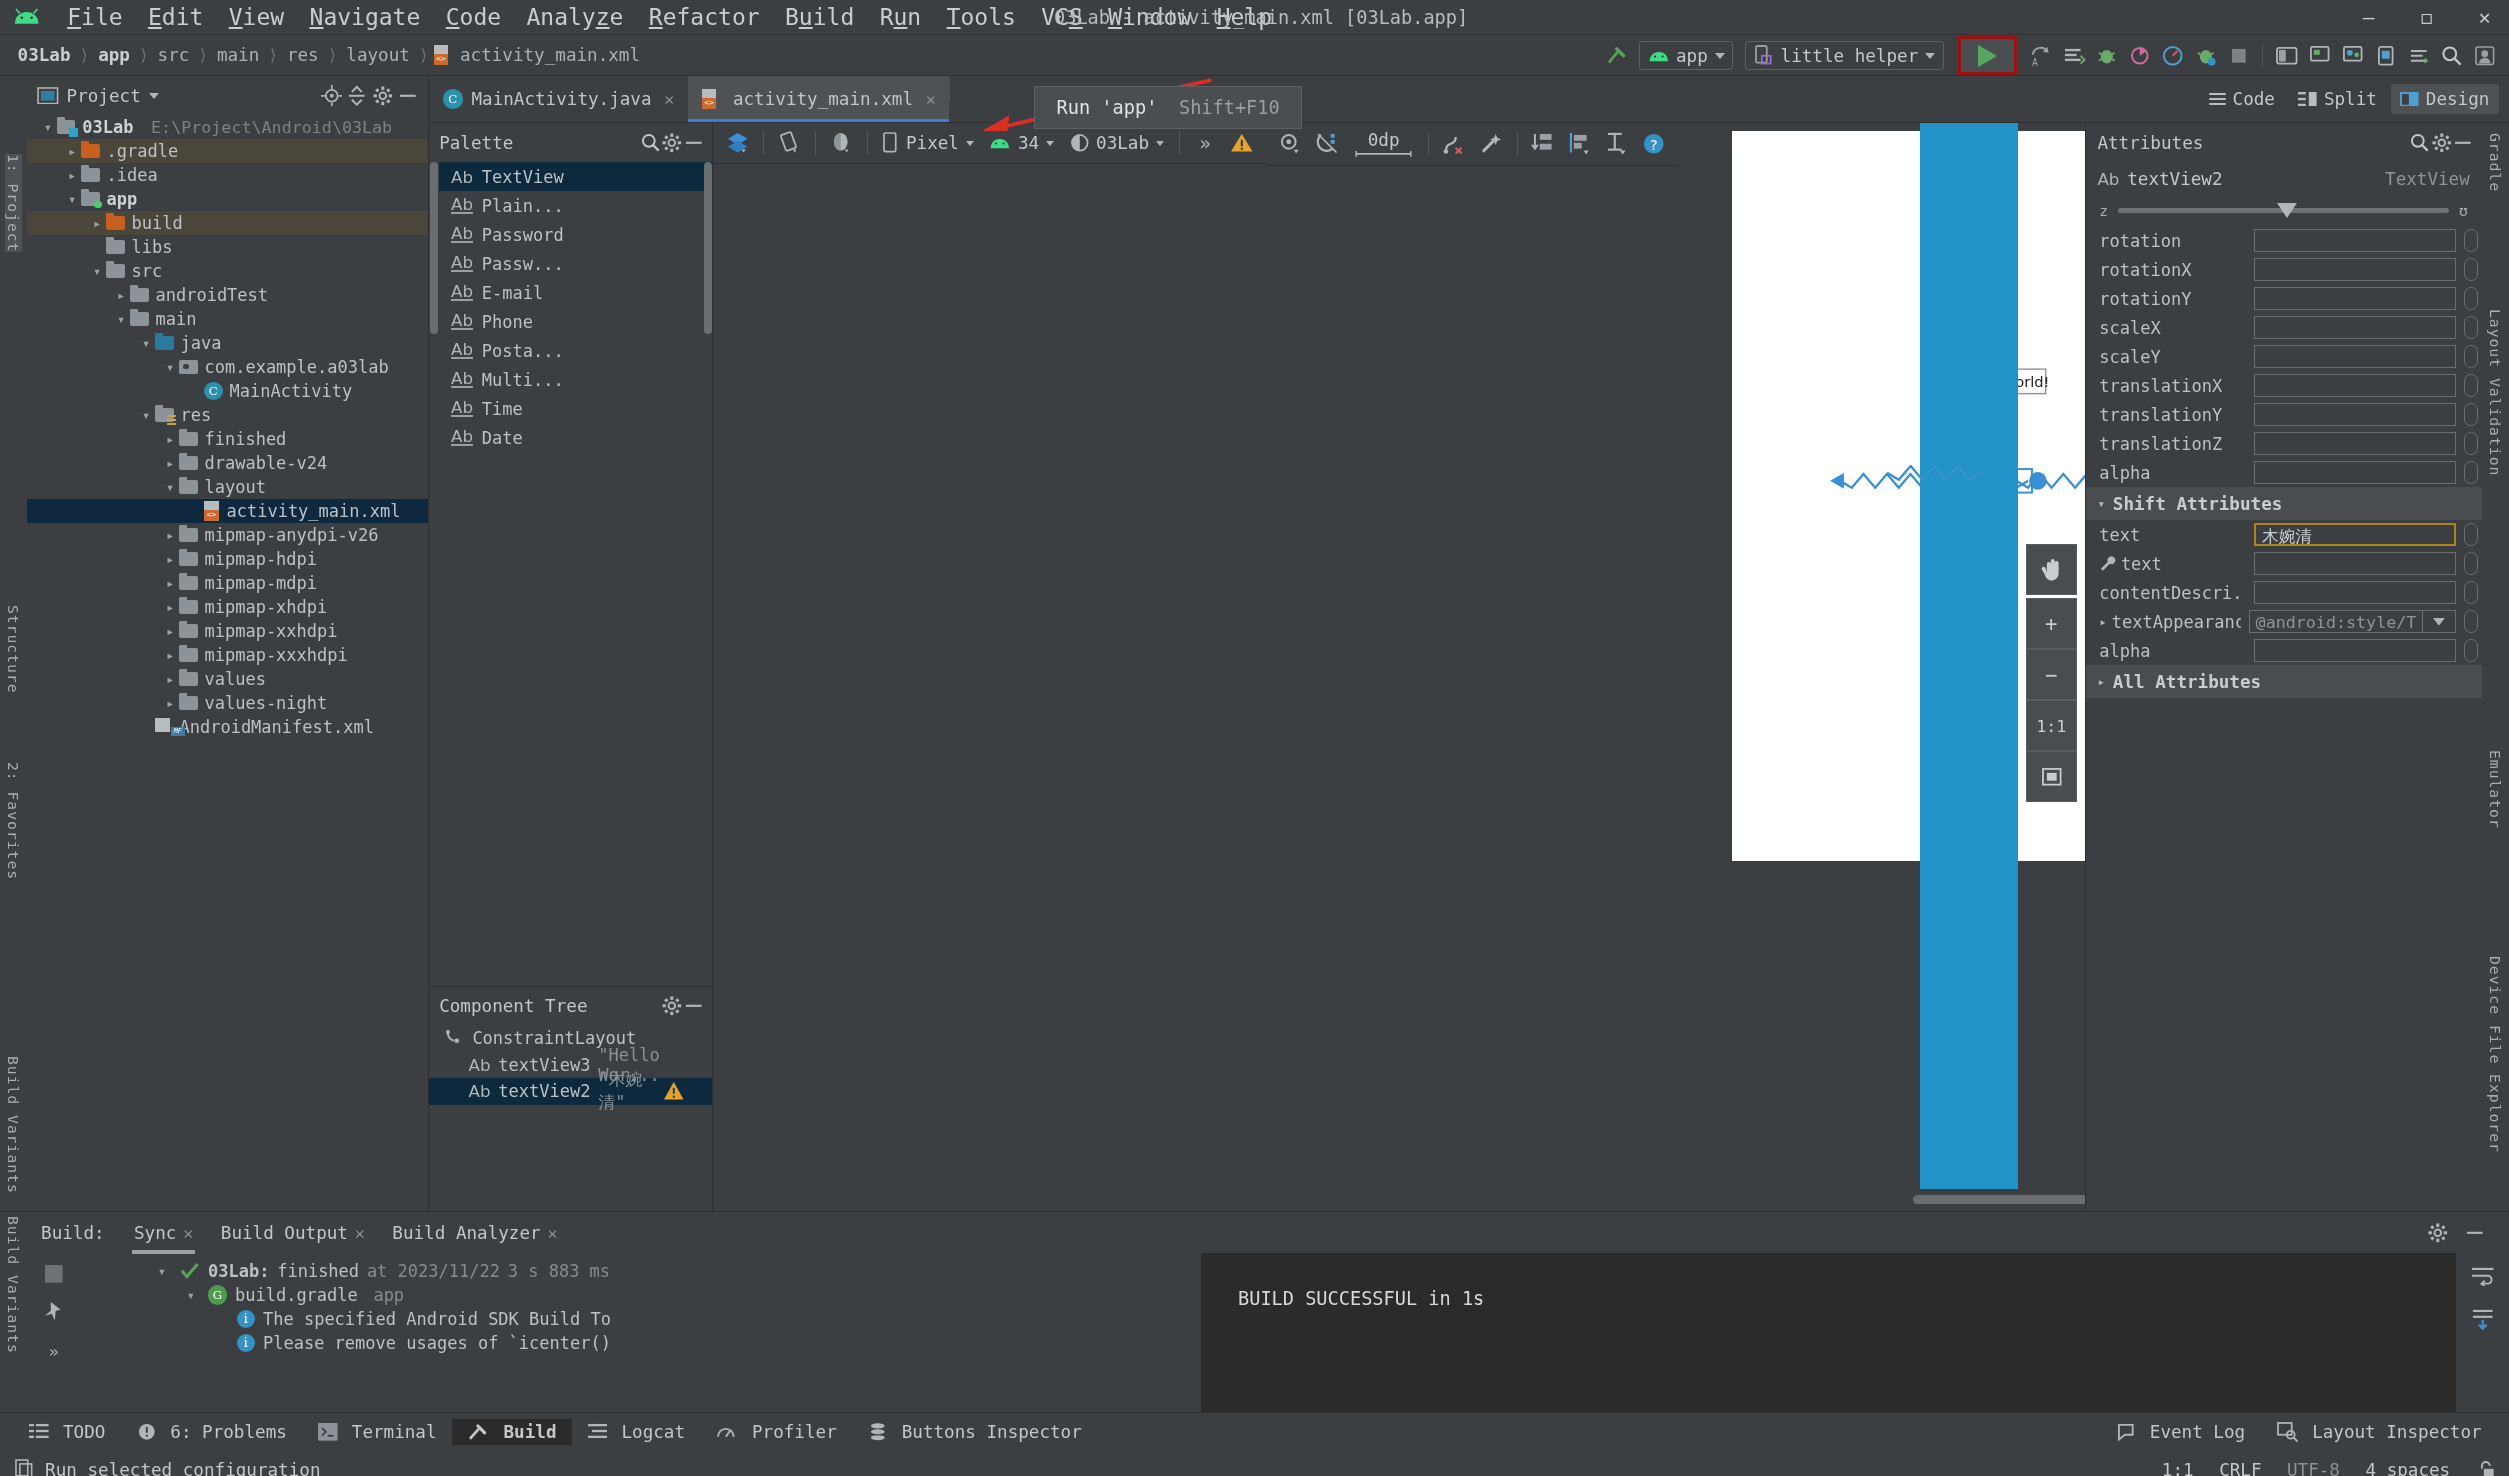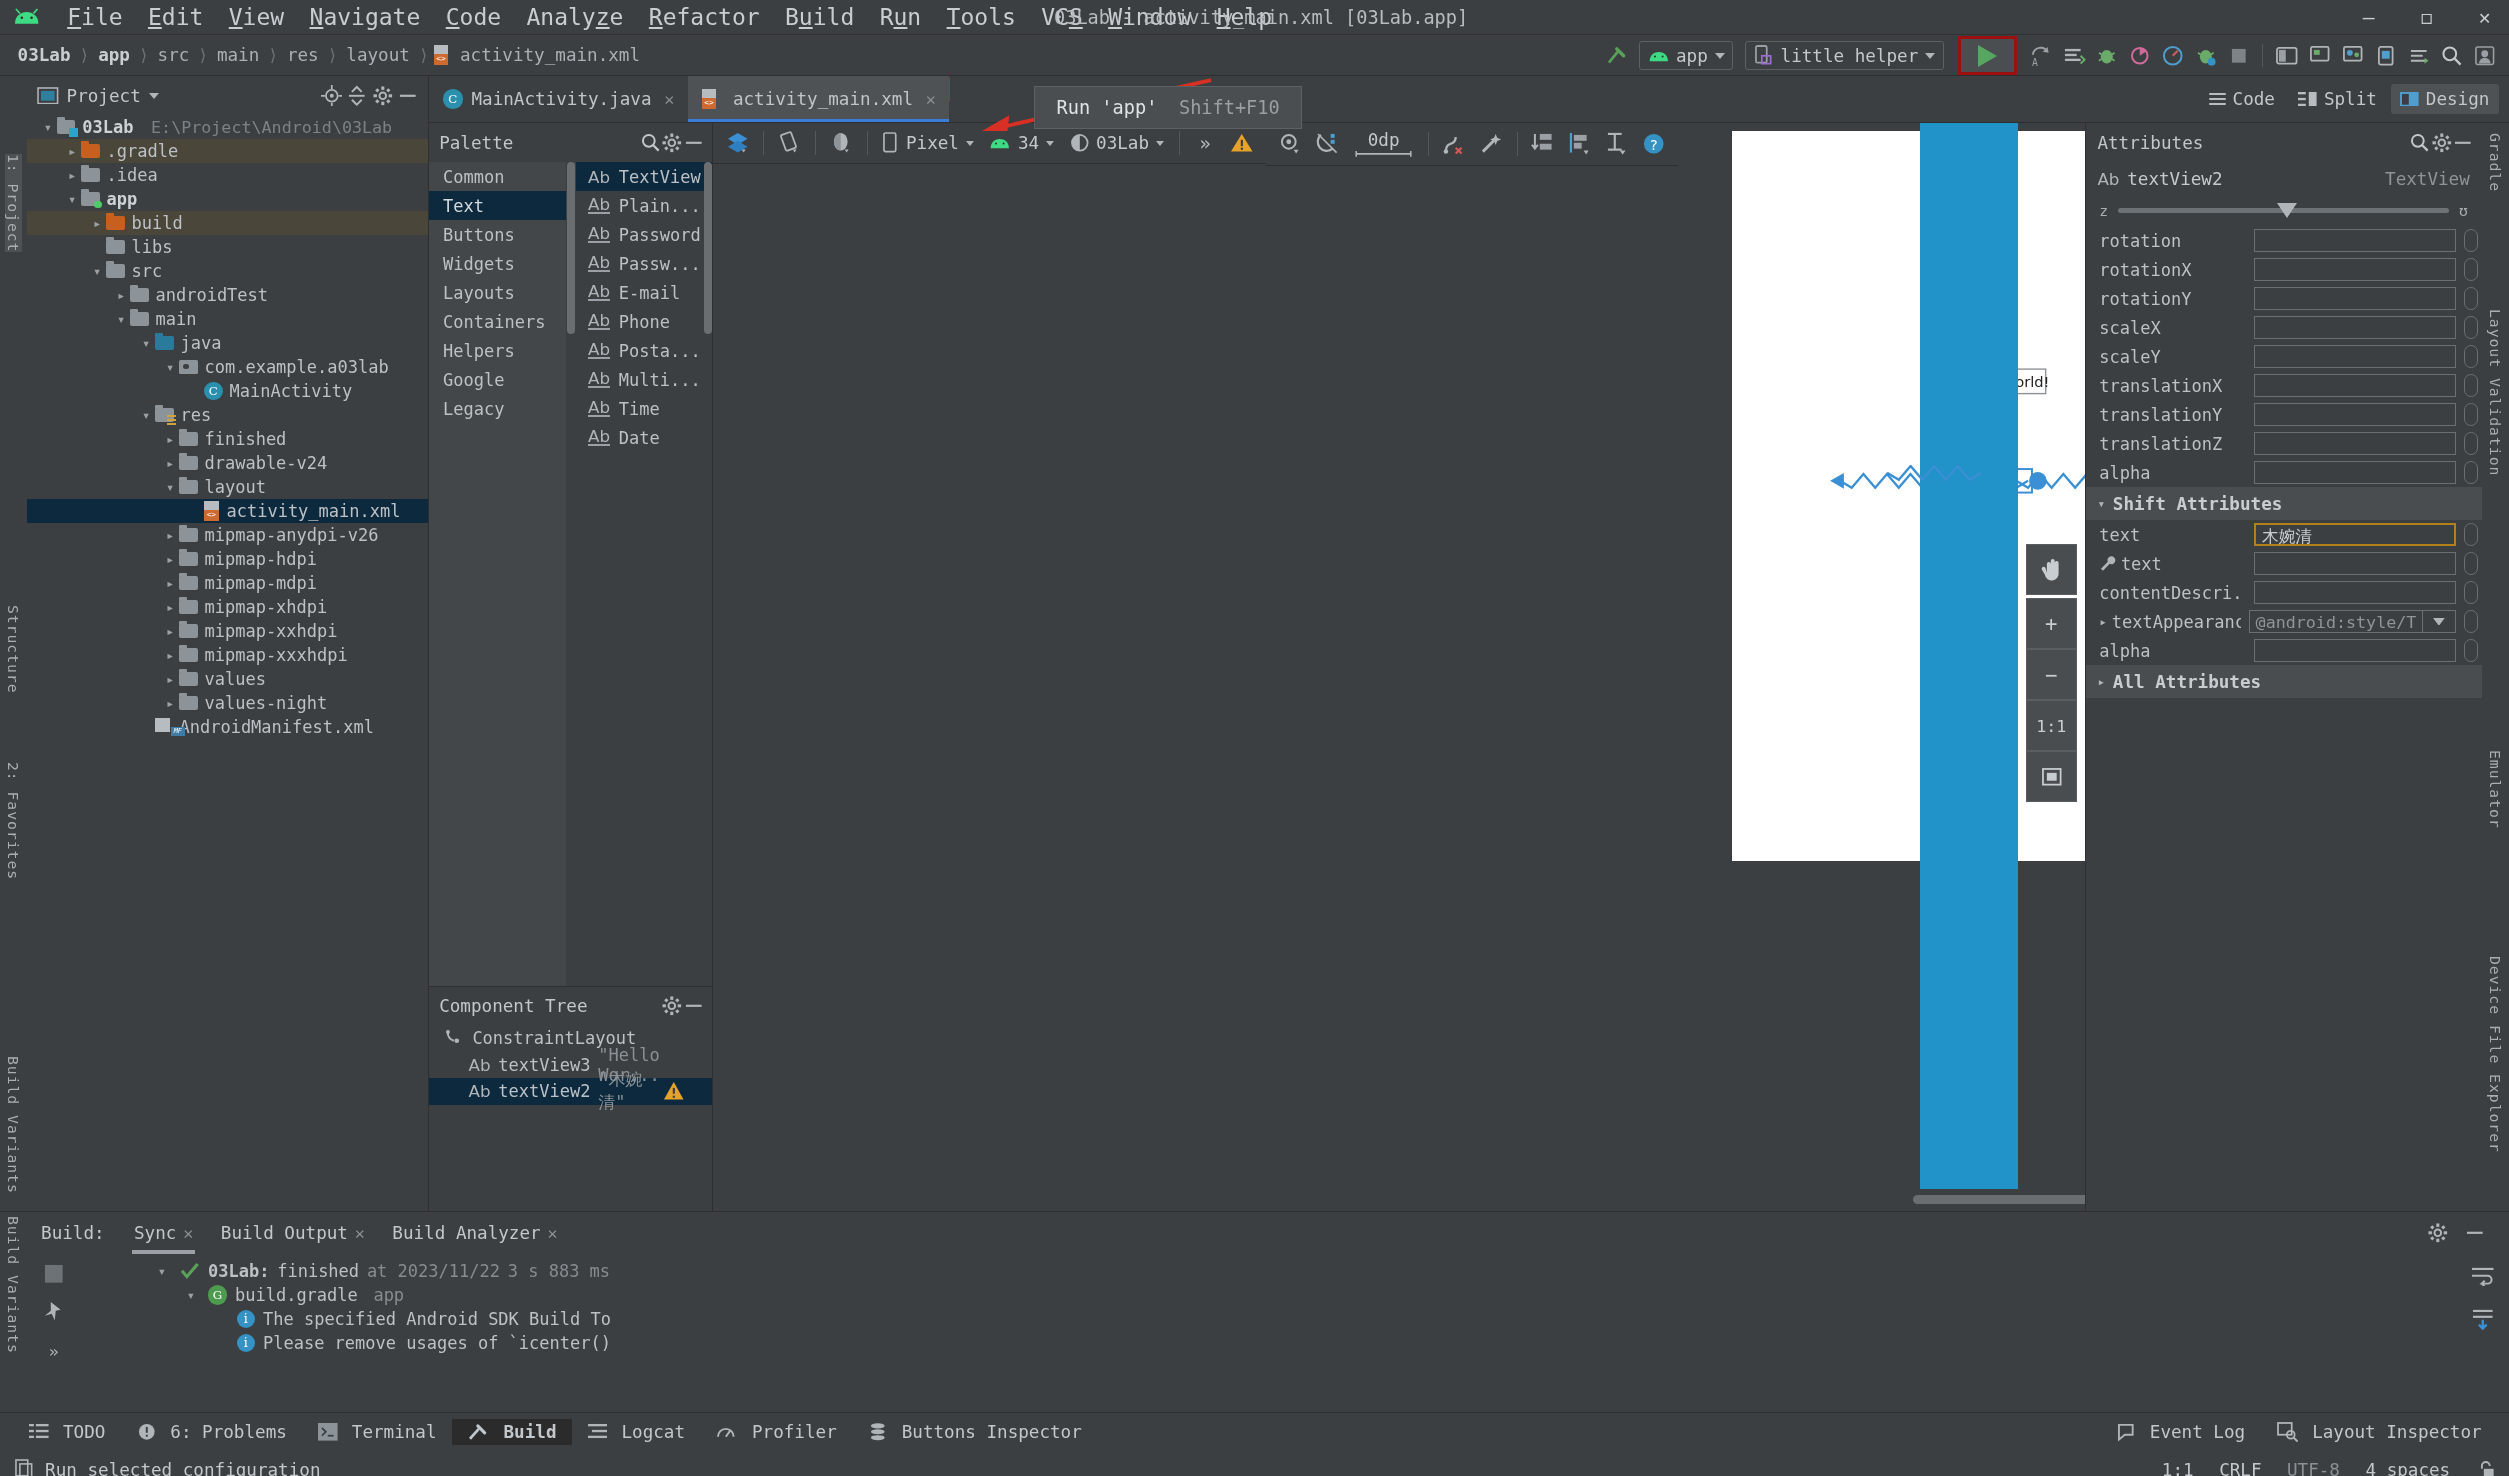--- a/index.html
+++ b/index.html
@@ -746,31 +746,20 @@
                 </g>
               </svg>
             </span>
           <span class="ico">
               <svg width="21.6" height="21.6" viewBox="0 0 22 22">
                 <line x1="3" y1="11" x2="19" y2="11" stroke="#b0b5ba" stroke-width="2.2"></line>
               </svg>
             </span>
         </div>
         <div id="palette-body">
-          <div id="pal-cats">
-              <div class="pcat">Common</div>
-              <div class="pcat sel">Text</div>
-              <div class="pcat">Buttons</div>
-              <div class="pcat">Widgets</div>
-              <div class="pcat">Layouts</div>
-              <div class="pcat">Containers</div>
-              <div class="pcat">Helpers</div>
-              <div class="pcat">Google</div>
-              <div class="pcat">Legacy</div>
-            </div>
           <div id="pal-scroll1">
               <b></b>
             </div>
           <div id="pal-items">
             <div class="pitem sel">
                 <span class="ab">Ab</span>
                 <span>TextView</span>
               </div>
               <div class="pitem">
                 <span class="ab ul">Ab</span>
@@ -1356,20 +1345,23 @@
           <div class="syn">
             <span style="width:123px;flex:none"></span>
             <span class="arrow"></span>
             <span class="iinfo">i</span>
             <span style="font-weight:normal">Please remove usages of `icenter()</span>
             <span></span>
             <span class="dim"></span>
             <span class="dim"></span>
           </div>
         </div>
+      <div id="build-out">
+        <span>BUILD SUCCESSFUL in 1s</span>
+      </div>
       <div id="bot-right">
         <span>
             <svg width="25.5" height="21.6" viewBox="0 0 26 22">
               <line x1="2" y1="4" x2="24" y2="4" stroke="#b0b5ba" stroke-width="2.2"></line>
               <path d="M2 11 H18 a4 4 0 0 1 0 8 H12 l3 -3 M12 19 l3 3" stroke="#b0b5ba" stroke-width="2" fill="none"></path>
             </svg>
           </span>
         <span>
             <svg width="25.5" height="23.5" viewBox="0 0 26 24">
               <line x1="3" y1="3" x2="23" y2="3" stroke="#b0b5ba" stroke-width="2.2"></line>

